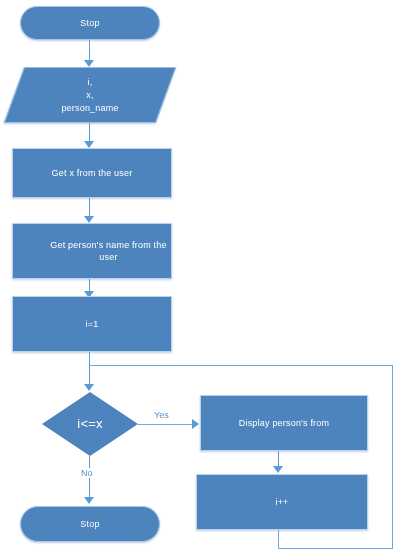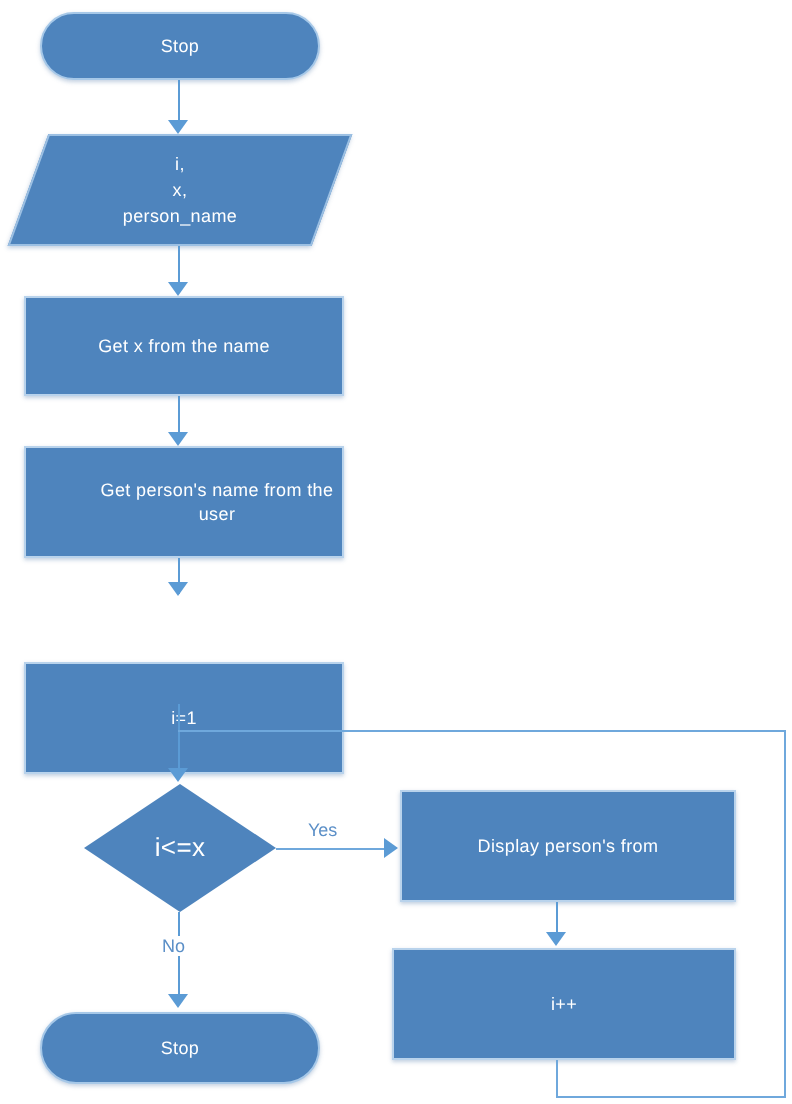--- a/index.html
+++ b/index.html
@@ -106,34 +106,34 @@
     <div class="io-skew"></div>
     <div class="io-text">i,
 x,
 person_name</div>
   </div>
 
   <div class="ln v thick" style="left:89px;top:123px;height:22px;"></div>
   <div class="arrow-down" style="left:84px;top:141px;"></div>
 
   <div class="shape process" style="left:12px;top:148px;width:160px;height:50px;">
-    <span>Get x from the name</span>
+    <span>Get x from the user</span>
   </div>
 
   <div class="ln v thick" style="left:89px;top:198px;height:22px;"></div>
   <div class="arrow-down" style="left:84px;top:216px;"></div>
 
   <div class="shape process" style="left:12px;top:223px;width:160px;height:56px;padding-left:33px;">
     <span>Get person's name from the user</span>
   </div>
 
   <div class="ln v thick" style="left:89px;top:279px;height:18px;"></div>
   <div class="arrow-down" style="left:84px;top:291px;"></div>
 
-  <div class="shape process" style="left:12px;top:296px;width:160px;height:56px;margin-top:35px;">
+  <div class="shape process" style="left:12px;top:296px;width:160px;height:56px;">
     <span>i=1</span>
   </div>
 
   <div class="ln v thick" style="left:89px;top:352px;height:34px;"></div>
   <div class="arrow-down" style="left:84px;top:384px;"></div>
 
   <div class="shape decision" style="left:42px;top:392px;width:96px;height:64px;">
     <div class="dia-shape"></div>
     <div class="dia-text">i&lt;=x</div>
   </div>

